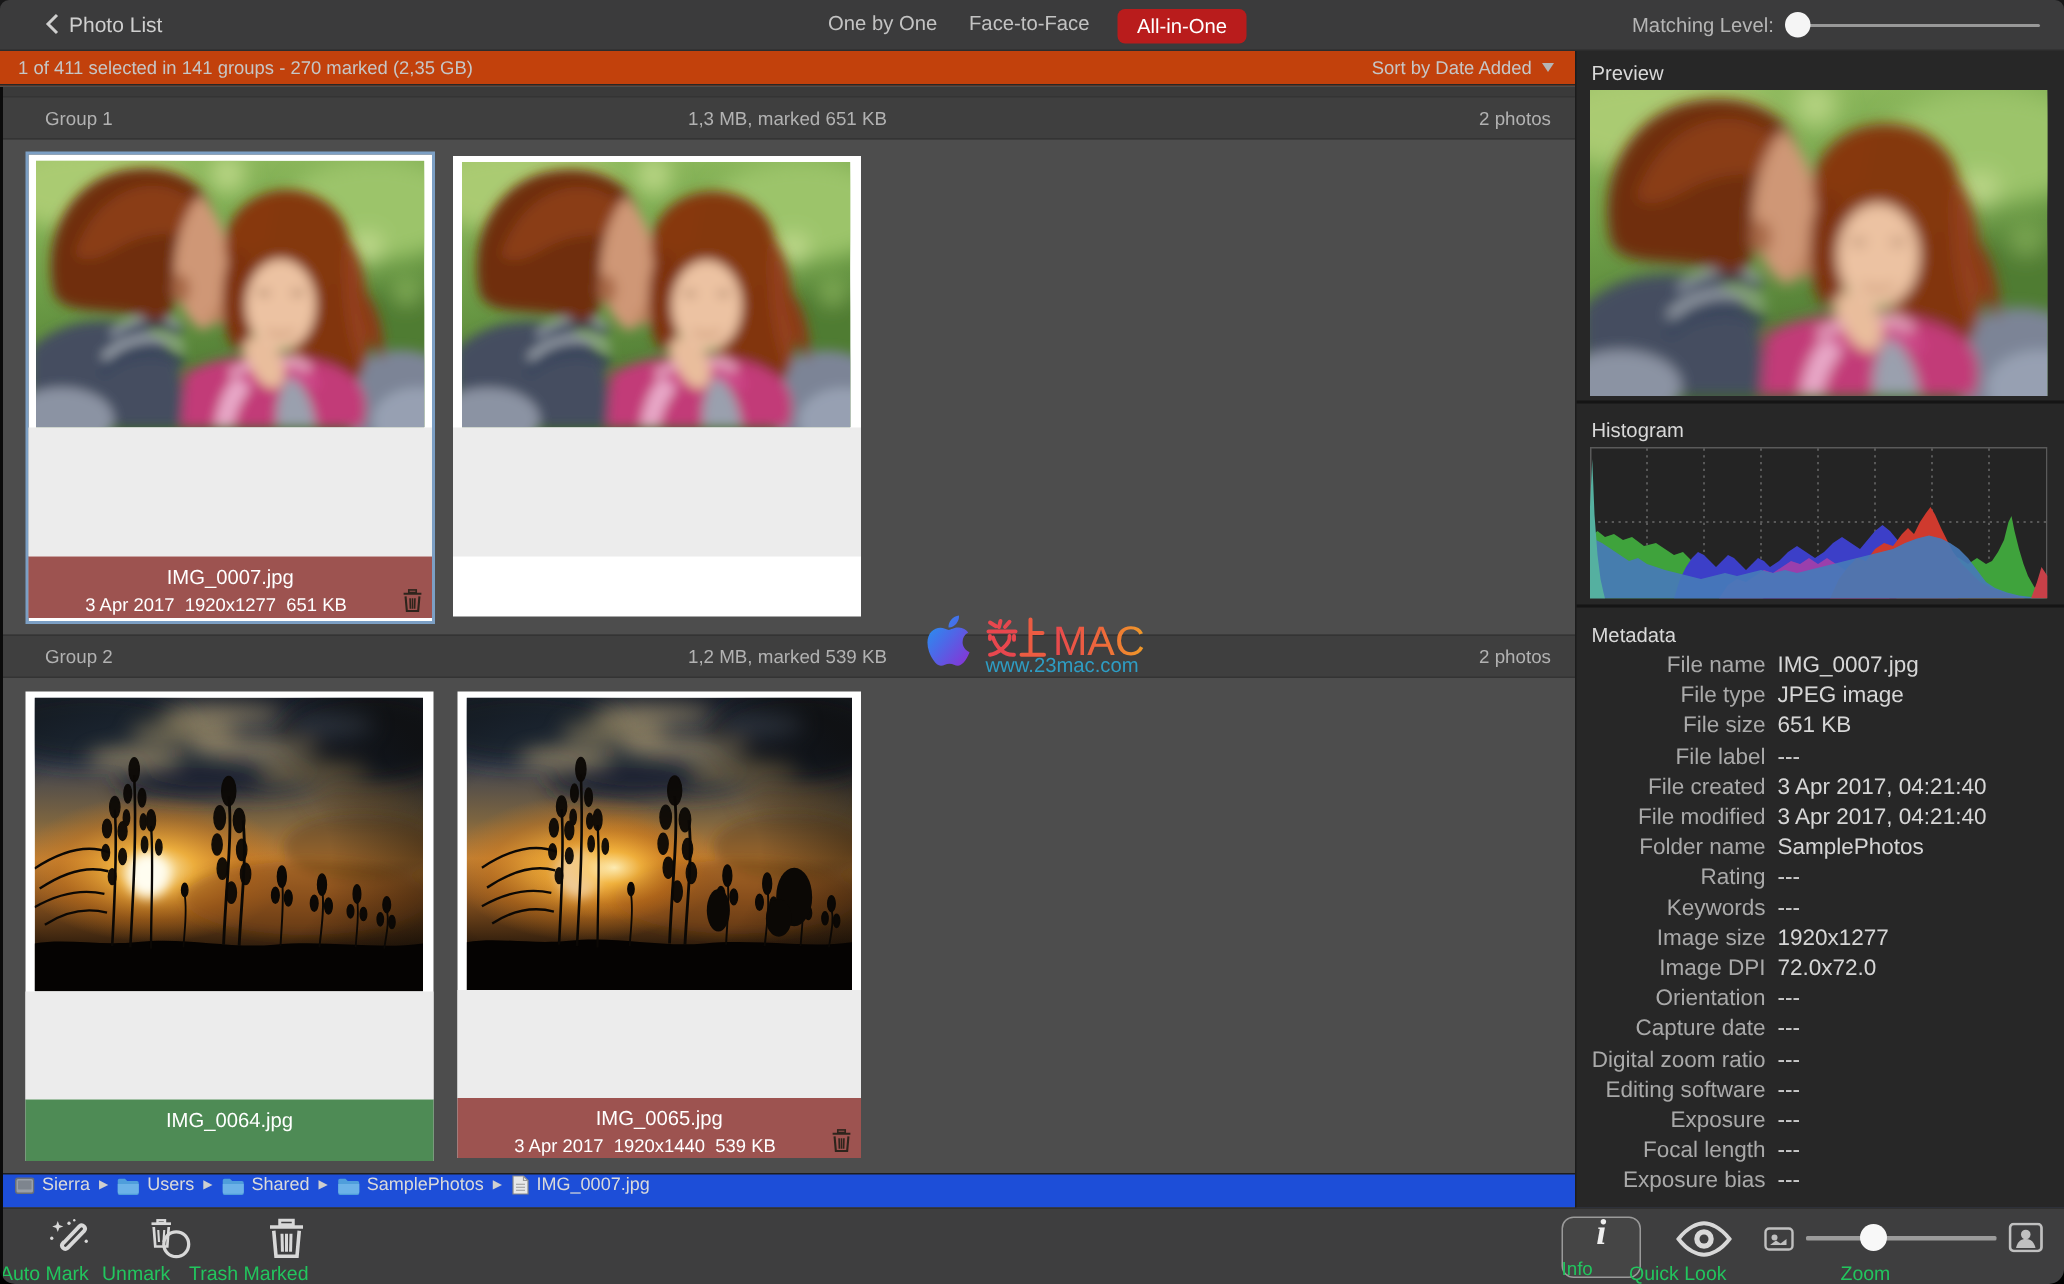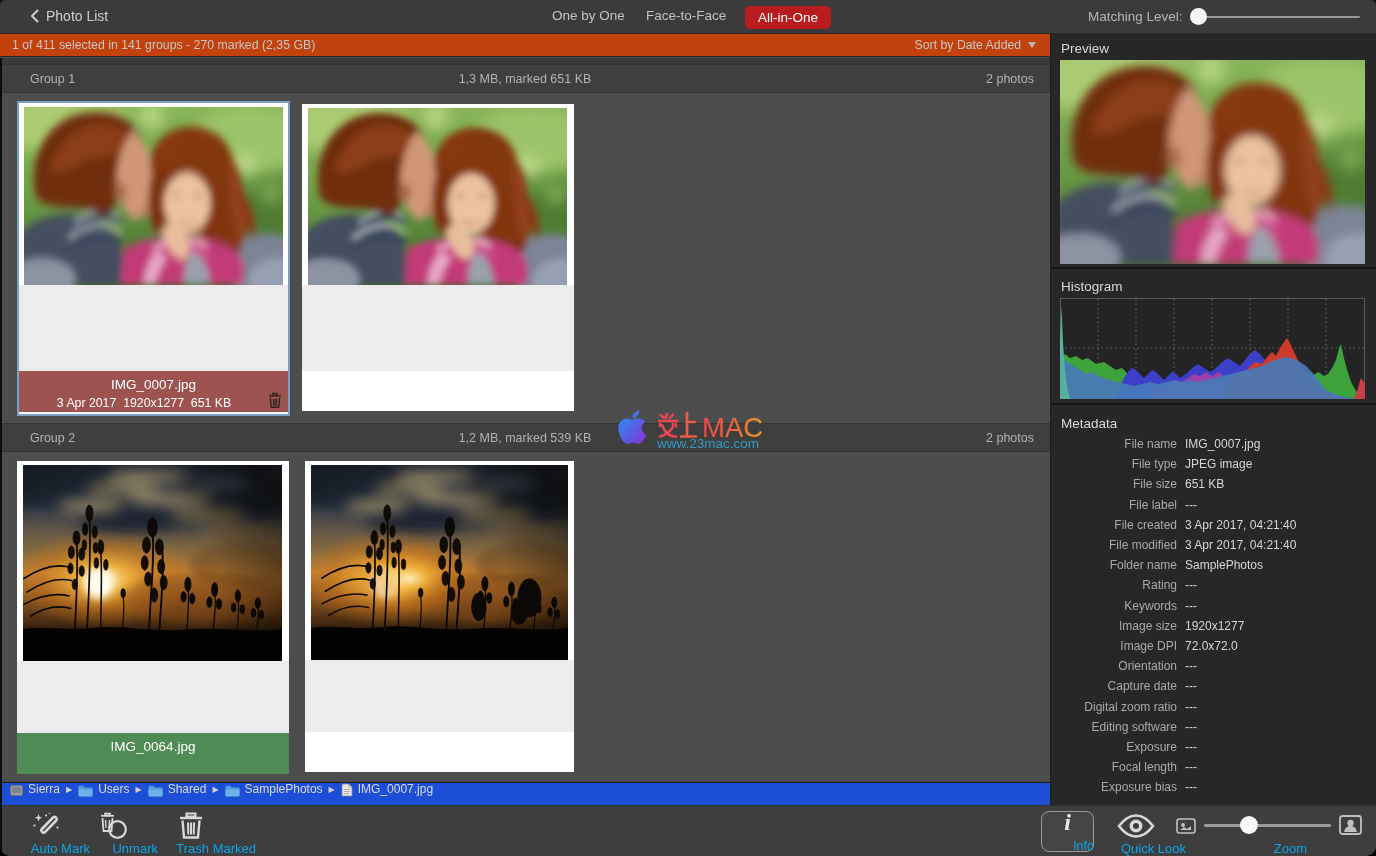--- a/index.html
+++ b/index.html
@@ -37,27 +37,27 @@
 .fmeta{font-size:12.3px;padding-top:4px}
 .ltrash{position:absolute;right:6px;bottom:3px;width:14px;height:17px}
 .photo{position:absolute;overflow:hidden}
 
 #pathbar{left:0;top:782px;width:1376px;height:23px;background:#1d4ed8;border-top:1px solid #1d1d1d;color:#dadada;font-size:12px;line-height:13px}
 #pathbar span{vertical-align:top}
 .parrow{color:#cfcfcf;font-size:8px;margin:0 6px;vertical-align:1.5px}
 .picon{display:inline-block;vertical-align:-2px;margin-right:5px}
 
 #botbar{left:0;top:805px;width:1376px;height:51px;background:#3e3e3f;border-top:1px solid #303030}
-.btool{position:absolute;color:#0ea5e9;font-size:13px;text-align:right}
+.btool{position:absolute;color:#22c55e;font-size:13px;text-align:left}
 #leftedge{left:0;top:58px;width:2px;height:798px;background:#0b0b0b}
 
 #sidebar{left:1050px;top:34px;width:326px;height:771px;background:#272727;border-left:1px solid #1c1c1c}
 .shead{position:absolute;left:10px;color:#d9d9d9;font-size:13.5px}
 .sep{position:absolute;left:0;width:326px;height:2px;background:#151515}
-.mrow{position:absolute;width:326px;font-size:12px;line-height:20.2px;height:20.2px}
+.mrow{position:absolute;width:326px;font-size:15px;line-height:20.2px;height:20.2px}
 .mlab{position:absolute;right:200px;color:#a9a9a9;text-align:right;white-space:nowrap}
 .mval{position:absolute;left:134px;color:#d6d6d6;white-space:nowrap}
 
 #wmark{left:615px;top:406px;width:170px;height:44px}
 </style>
 </head>
 <body>
 <div class="abs" id="toolbar"></div>
 <div class="abs" id="backbtn"><svg width="9" height="14" viewBox="0 0 9 14" style="vertical-align:-2px;margin-right:7px">
       <path d="M8 1 L2 7 L8 13" stroke="#cfcfcf" stroke-width="2" fill="none"></path>
@@ -117,20 +117,27 @@
   <div class="labelbar green" style="top:272px;height:41px">
     <div class="fname">IMG_0064.jpg</div>
   </div>
 </div>
 
 <div class="card" style="left:305px;top:461px;width:269px;height:311px">
   <div class="photo" style="left:6px;top:4px;width:257px;height:195px"><svg width="257" height="195" viewBox="0 0 300 220" preserveAspectRatio="none">
         <use href="#sunset2"></use>
       </svg></div>
   <div class="blank" style="top:199px;width:269px;height:72px"></div>
+  <div class="labelbar red" style="top:271px;height:40px">
+    <div class="fname">IMG_0065.jpg</div>
+    <div class="fmeta" style="padding-right:19px">3 Apr 2017&nbsp; 1920x1440&nbsp; 539 KB</div>
+    <svg class="ltrash" viewBox="0 0 13 15">
+        <use href="#trashsm"></use>
+      </svg>
+  </div>
 </div>
 
 <div class="abs" id="wmark">
 <svg width="170" height="44" viewBox="0 0 170 44">
  <defs>
   <linearGradient id="apg" x1="0" y1="0" x2="1" y2="1">
    <stop offset="0" stop-color="#1e9af0"></stop>
           <stop offset="0.45" stop-color="#4b6ae8"></stop>
           <stop offset="1" stop-color="#8c2fd4"></stop>
   </linearGradient>

